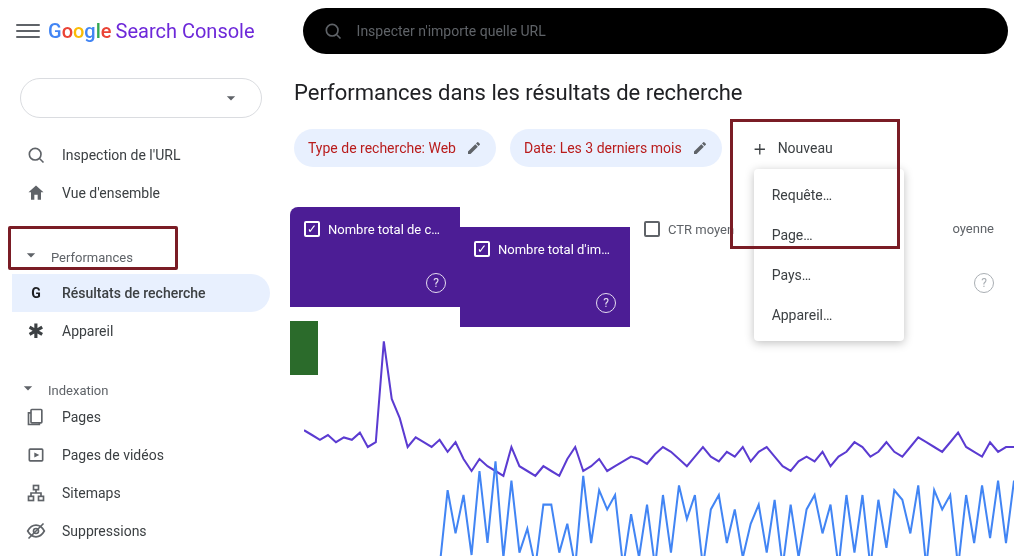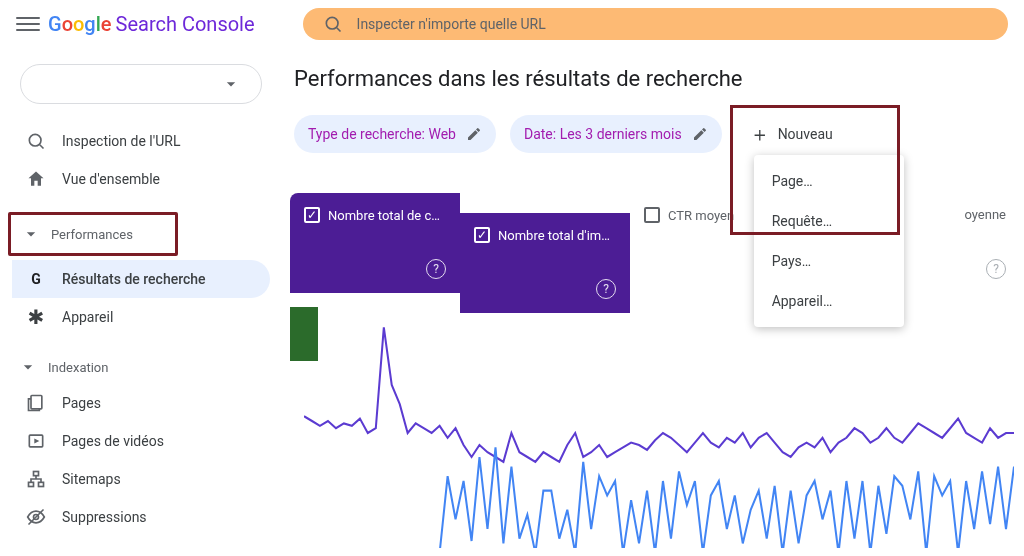--- a/index.html
+++ b/index.html
@@ -5,34 +5,34 @@
   * { box-sizing: border-box; margin: 0; padding: 0; }
   body { font-family: Roboto, "Segoe UI", Arial, sans-serif; font-size: 14px; color: #5f6368; background: #fff; width: 1024px; height: 556px; overflow: hidden; position: relative; }
   .topbar { display:flex; align-items:center; padding:8px 16px; gap:8px; }
   .hamburger { width:24px; height:24px; display:flex; flex-direction:column; justify-content:center; gap:4px; cursor:pointer; }
   .hamburger span { height:2px; background:#5f6368; border-radius:1px; }
   .logo { display:flex; align-items:baseline; font-size:20px; font-weight:400; gap:4px; }
   .logo-google { font-weight:500; }
   .lg-b { color:#4285F4; } .lg-r { color:#EA4335; } .lg-y { color:#FBBC05; } .lg-g { color:#34A853; }
   .logo-sc { color:#6d28d9; }
   .search-field { flex:1; margin-left:40px; }
-  .search-inner { background:#fdba74; border-radius:28px; height:32px; display:flex; align-items:center; padding:0 20px; gap:14px; color:#5f6368; }
+  .search-inner { background:#000000; border-radius:28px; height:46px; display:flex; align-items:center; padding:0 20px; gap:14px; color:#5f6368; }
   .layout { display:flex; height:calc(556px - 56px); }
   .sidebar { width:280px; padding:10px 10px 10px 12px; overflow:hidden; }
   .prop-select { border:1px solid #dadce0; border-radius:22px; height:40px; display:flex; align-items:center; justify-content:flex-end; padding:0 20px; margin:6px 8px 18px; cursor:pointer; }
   .navitem { display:flex; align-items:center; gap:16px; height:38px; padding:0 14px; border-radius:0 20px 20px 0; cursor:pointer; color:#3c4043; }
   .navitem.active { background:#e8f0fe; font-weight:500; }
-  .section-head { display:flex; align-items:center; gap:10px; height:34px; padding:0 6px; color:#5f6368; font-size:13px; cursor:pointer; }
+  .section-head { display:flex; align-items:flex-end; gap:10px; height:34px; padding:0 6px; color:#5f6368; font-size:13px; cursor:pointer; }
   .highlight-box-1 { border:3px solid #7a1c25; border-radius:2px; padding:2px 36px 2px 4px; margin:4px 0 4px -4px; display:inline-flex; }
   .icon { width:20px; height:20px; display:flex; align-items:center; justify-content:center; color:#5f6368; }
   .icon svg { width:20px; height:20px; }
   .main { flex:1; padding:4px 0 0 10px; overflow:hidden; position:relative; }
   .page-title { font-size:22px; color:#202124; margin:14px 0 24px 4px; font-weight:400; }
   .chips { display:flex; align-items:center; gap:14px; margin-left:4px; }
-  .chip { background:#e8f0fe; color:#a21caf; border-radius:22px; height:38px; display:flex; align-items:center; padding:0 14px; gap:10px; cursor:pointer; font-size:14px; }
+  .chip { background:#e8f0fe; color:#b91c1c; border-radius:22px; height:38px; display:flex; align-items:center; padding:0 14px; gap:10px; cursor:pointer; font-size:14px; }
   .chip .pen { width:16px; height:16px; color:#5f6368; }
   .new-wrap { position:relative; }
   .new-btn { display:flex; align-items:center; gap:8px; height:38px; padding:0 14px; color:#3c4043; cursor:pointer; }
   .highlight-box-2 { position:absolute; border:3px solid #7a1c25; top:-10px; left:-6px; width:170px; height:130px; pointer-events:none; z-index:3; }
   .dropdown { position:absolute; top:40px; left:18px; width:150px; background:#fff; box-shadow:0 2px 10px rgba(0,0,0,.25); border-radius:4px; padding:6px 0; z-index:2; }
   .dropdown-item { padding:12px 18px; color:#3c4043; cursor:pointer; font-size:14px; }
   .metrics { display:flex; margin-top:40px; border-radius:8px 8px 0 0; overflow:hidden; position:relative; }
   .metric { width:170px; height:100px; padding:14px 14px; display:flex; flex-direction:column; justify-content:space-between; color:#fff; position:relative; }
   .metric.blue { background:#4c1d95; }
   .metric.purple { background:#4c1d95;margin-top:20px; }
@@ -188,22 +188,22 @@
             </svg></span>
       </div>
 
       <div class="new-wrap">
         <div class="highlight-box-2"></div>
         <div class="new-btn">
           <span style="font-size:20px;">＋</span>
           <span>Nouveau</span>
         </div>
         <div class="dropdown">
+          <div class="dropdown-item">Requête…</div>
           <div class="dropdown-item">Page…</div>
-          <div class="dropdown-item">Requête…</div>
           <div class="dropdown-item">Pays…</div>
           <div class="dropdown-item">Appareil…</div>
         </div>
       </div>
     </div>
 
     <div class="metrics">
       <div class="metric blue">
         <div class="metric-row top">
             <span class="chk on"></span>
@@ -217,21 +217,21 @@
             <span>Nombre total d'im…</span>
           </div>
         <div class="help">?</div>
       </div>
       <div class="metric light">
         <div class="metric-row top">
             <span class="chk"></span>
             <span>CTR moyen</span>
           </div>
       </div>
-      <div class="metric light" style="position:absolute; right:4px; width:110px; align-items:flex-end;">
+      <div class="metric light" style="position:absolute; right:16px; width:110px; align-items:flex-end;">
         <div class="metric-row top">
             <span>oyenne</span>
           </div>
         <div class="help" style="color:#9aa0a6;">?</div>
       </div>
     </div>
 
     <div class="chart-wrap">
       <div class="green-strip"></div>
       <svg class="chart-svg" id="chart-svg" preserveAspectRatio="none" viewBox="0 0 700 230">

